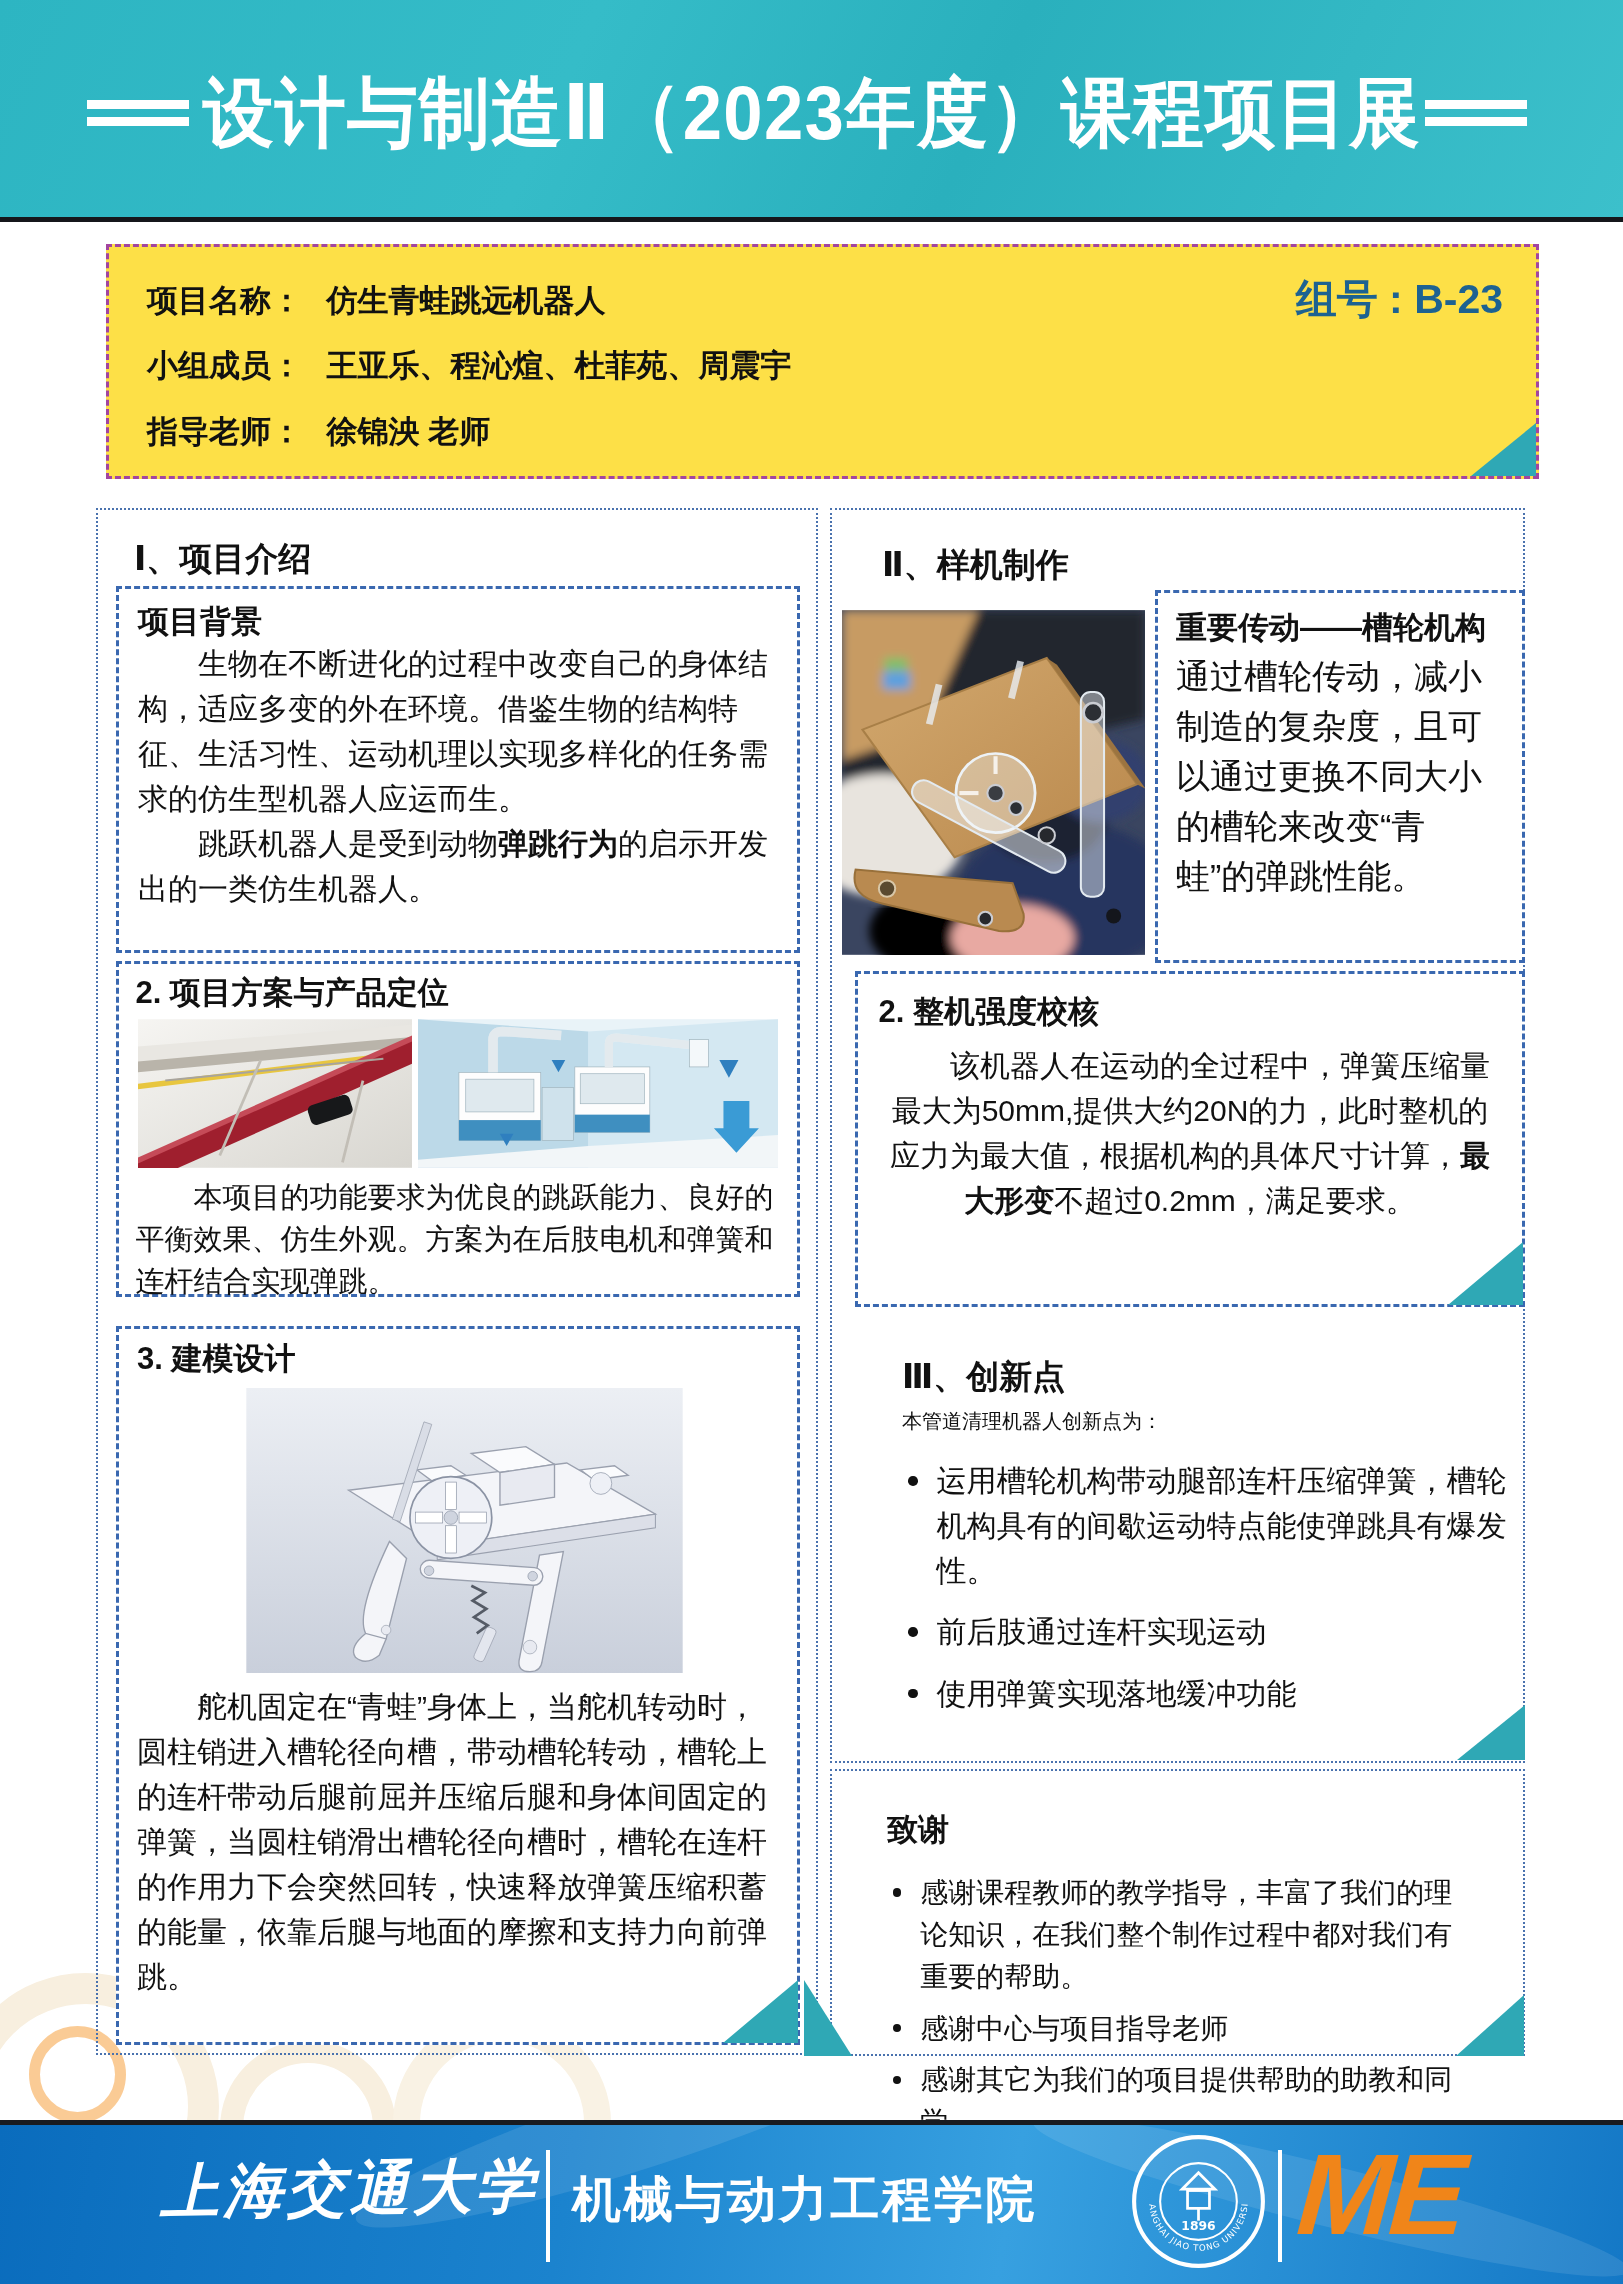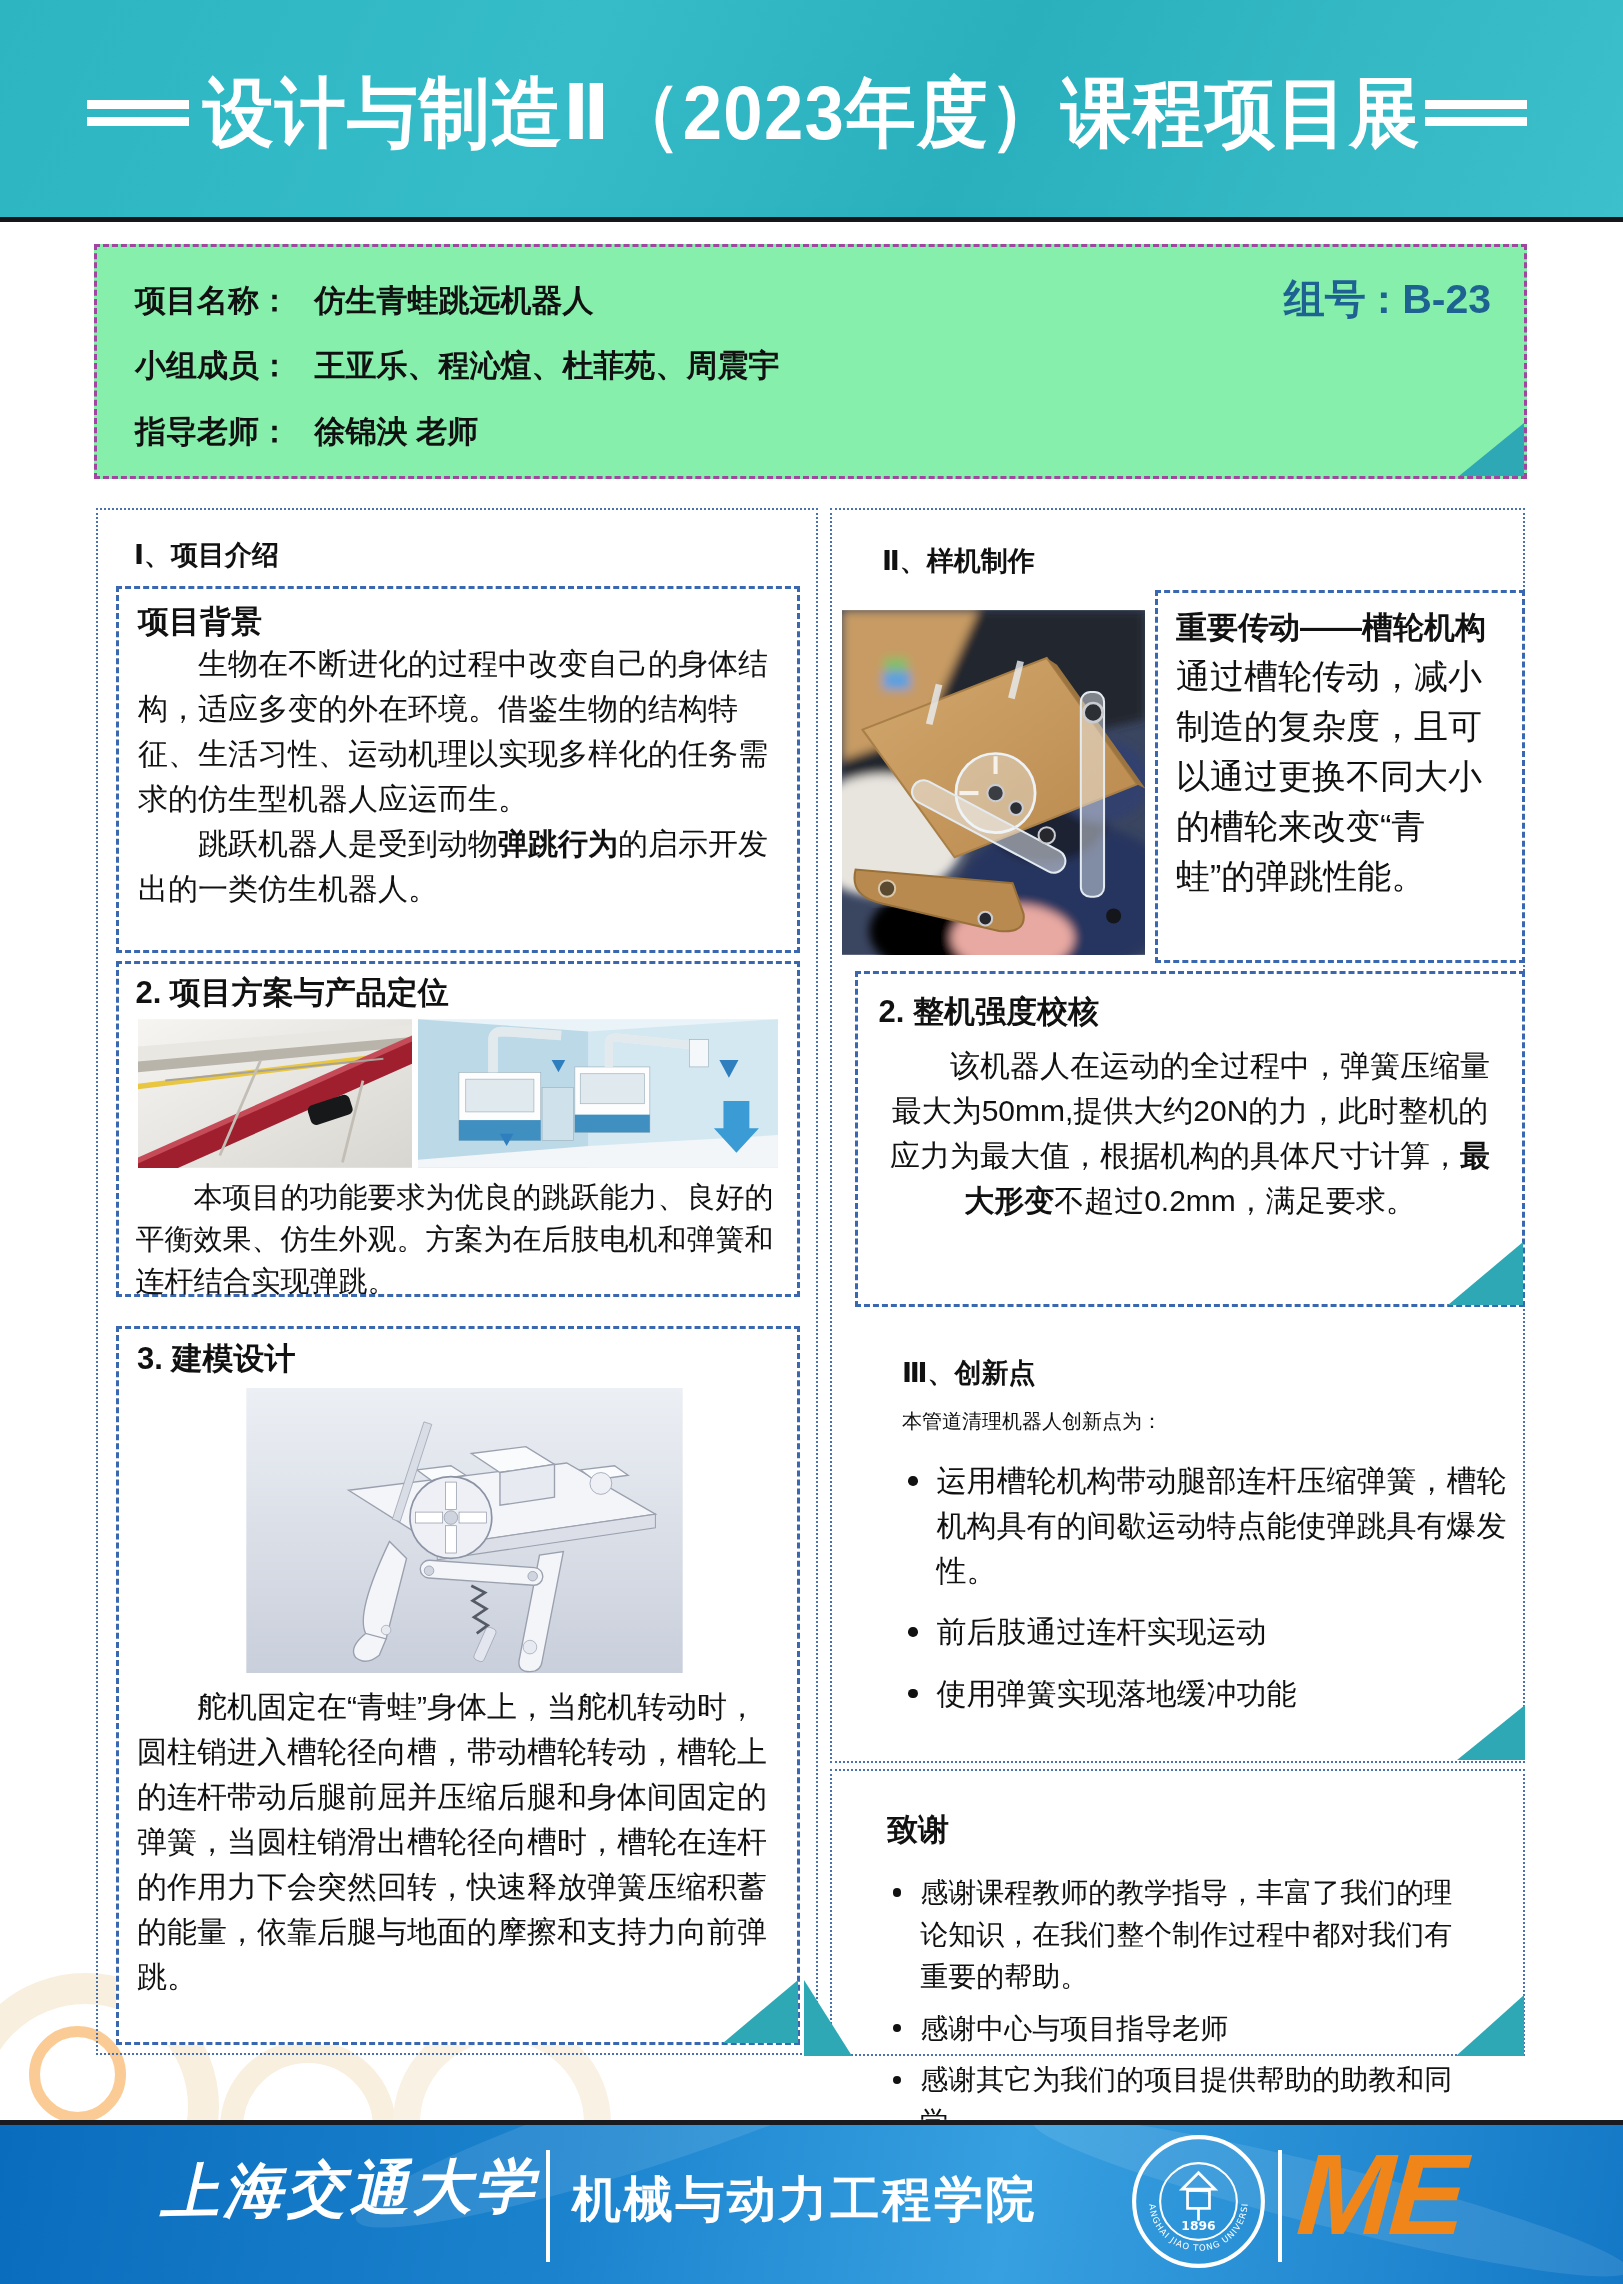--- a/index.html
+++ b/index.html
@@ -8,36 +8,36 @@
   
   .banner{position:absolute;left:0;top:0;width:1624px;height:217px;
           background:linear-gradient(115deg,#2db5c2 0%,#35bcc8 35%,#2ab0bd 60%,#3cc0cb 100%);z-index:1;}
   .banner-title{position:absolute;left:50%;top:63px;transform:translateX(-50%) scaleX(.93);
           white-space:nowrap;font-size:76px;font-weight:900;color:#fff;letter-spacing:1.4px;}
   .eq{position:absolute;top:100px;width:102px;}
   .eq div{height:9px;background:#fff;margin-bottom:8.2px;}
   .eq-left{left:87px;} .eq-right{right:97px;}
   .rule-dark{position:absolute;left:0;top:217px;width:1624px;height:4.8px;background:#15171b;z-index:1;}
   
-  .header-box{position:absolute;left:94px;top:244px;width:1433px;height:235px;box-sizing:border-box;
-          border:3.4px dashed #a245a0;background:#86efac;z-index:2;}
+  .header-box{position:absolute;left:106px;top:244px;width:1433px;height:235px;box-sizing:border-box;
+          border:3.4px dashed #a245a0;background:#fde047;z-index:2;}
   .hrow{position:absolute;left:38px;display:flex;gap:24.6px;font-size:31px;font-weight:bold;white-space:nowrap;}
   .hrow.r1{top:33px;} .hrow.r2{top:98px;} .hrow.r3{top:164px;}
   .group-tag{position:absolute;right:33px;top:24.6px;font-size:41px;font-weight:800;color:#1d6291;white-space:nowrap;}
   .tri-br{position:absolute;right:0;bottom:0;width:0;height:0;
           border-left:65px solid transparent;border-bottom:53px solid #2fa8b5;}
   
   .outer-box{position:absolute;box-sizing:border-box;border:2px dotted #4a72ae;background:transparent;z-index:2;}
   .col-left{left:96px;top:508px;width:722px;height:1547px;}
   .col-right1{left:830px;top:508px;width:695px;height:1255px;}
   .col-right2{left:830px;top:1769px;width:695px;height:287px;}
   
   .dash-box{position:absolute;box-sizing:border-box;border:3.4px dashed #3a68b0;background:#fff;z-index:3;}
   .sec-head{font-weight:800;font-size:31px;line-height:1.25;}
-  .big-head{position:absolute;font-size:27px;font-weight:800;z-index:3;white-space:nowrap;}
+  .big-head{position:absolute;font-size:33px;font-weight:800;z-index:3;white-space:nowrap;}
   p.body{margin:0;font-size:30px;line-height:1.5;text-indent:2em;}
   .bold{font-weight:800;}
   
   .bg-box{left:116px;top:586px;width:684px;height:367px;padding:13.7px 19px;}
   .bg-box p.body{font-size:30px;line-height:1.5;}
   .box2{left:116px;top:961px;width:684px;height:336px;padding:9.6px 16.4px;}
   .imgrow{display:flex;gap:5.5px;margin:6.8px 0 0 2.7px;height:149px;}
   .box2 p.body{font-size:29px;line-height:1.45;margin-top:8.2px;}
   .box3{left:116px;top:1326px;width:684px;height:719px;padding:11px 18px;}
   .cad-wrap{width:437px;height:285px;margin:9.6px 0 0 109px;}

